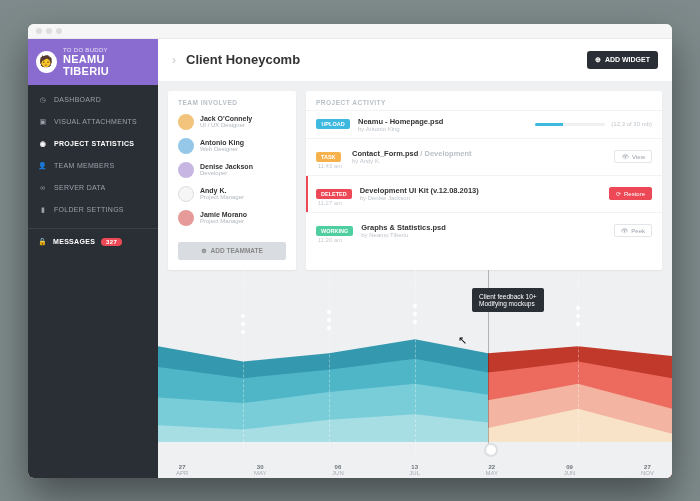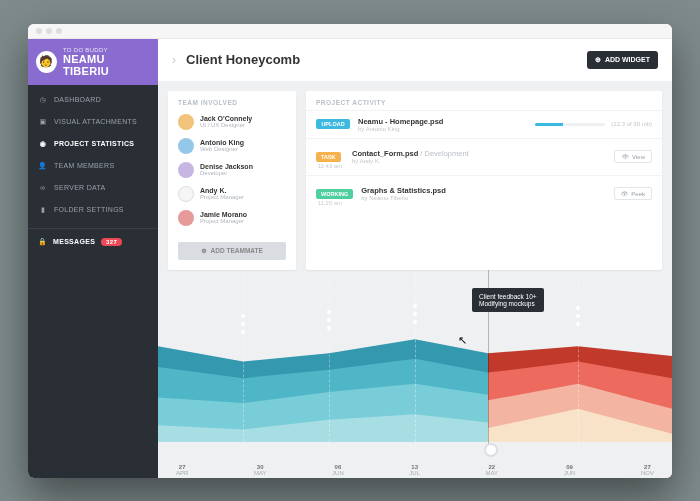--- a/index.html
+++ b/index.html
@@ -44,21 +44,21 @@
   .team .rl { font-size:6px; color:#b0b6bd;}
   .add-tm { margin:4px 10px 10px; background:#d9dde1; color:#888; border:none; width:calc(100% - 20px); font-size:6.5px; font-weight:700; padding:5px 0; border-radius:2px; display:flex; align-items:center; justify-content:center; gap:4px; cursor:pointer;}
   .activity { flex:1; min-width:0;}
   .activity ul { list-style:none;}
   .activity li { display:flex; align-items:center; gap:8px; padding:6px 10px; border-top:1px solid #f1f3f4; position:relative;}
   .activity li.sel { background:#fff; box-shadow:inset 2px 0 0 #ec4855;}
   .tag { font-size:5.5px; font-weight:700; color:#fff; border-radius:2px; padding:2px 5px; min-width:34px; text-align:center;}
   .t-upload{background:#3db8df}.t-task{background:#f6b24d}.t-deleted{background:#ec4855}.t-working{background:#4fcf9f}
   .tm { font-size:6px; color:#c6ccd2; width:28px; text-align:center;}
   .atitle { font-size:7.5px; color:#333; font-weight:600;}
-  .atitle .dim { color:#b8bfc7; font-weight:400;margin-top:8px;}
+  .atitle .dim { color:#b8bfc7; font-weight:700;margin-top:8px;}
   .aby { font-size:6px; color:#c0c5cb;}
   .right-slot { margin-left:auto; display:flex; align-items:center; gap:6px;}
   .mini-btn { font-size:6px; border:1px solid #e3e6e9; color:#9aa0aa; background:#fff; border-radius:2px; padding:2px 6px; cursor:pointer; display:flex; align-items:center; gap:3px;}
   .mini-btn.red { background:#ec4855; color:#fff; border-color:#ec4855;}
   .pbar { width:70px; height:3px; background:#eef0f2; border-radius:2px; overflow:hidden;}
   .pbar i { display:block; height:100%; background:#3db8df;}
   .psize { font-size:6px; color:#c0c5cb;}
   .chart { position:relative; flex:1; min-height:0;}
   .chart svg { position:absolute; inset:0; width:100%; height:100%;}
   .xaxis { position:absolute; bottom:2px; left:0; right:0; display:flex; justify-content:space-between; padding:0 18px; font-size:6px; color:#a7adb4;}
@@ -203,20 +203,33 @@
                   <div class="atitle"><span>Contact_Form.psd</span><span class="dim"> / Development</span></div>
                   <div class="aby">by Andy K.</div>
                 </div>
               <div class="right-slot">
                   <button class="mini-btn">
                     <span>👁</span>
                     <span>View</span>
                   </button>
                 </div>
             </li>
+            <li class="sel">
+              <div><span class="tag t-deleted">DELETED</span><div class="tm">11:27 am</div></div>
+              <div>
+                  <div class="atitle">Development UI Kit (v.12.08.2013)</div>
+                  <div class="aby">by Denise Jackson</div>
+                </div>
+              <div class="right-slot">
+                  <button class="mini-btn red">
+                    <span>⟳</span>
+                    <span>Restore</span>
+                  </button>
+                </div>
+            </li>
             <li>
               <div><span class="tag t-working">WORKING</span><div class="tm">11:20 am</div></div>
               <div>
                   <div class="atitle">Graphs &amp; Statistics.psd</div>
                   <div class="aby">by Neamu Tiberiu</div>
                 </div>
               <div class="right-slot">
                   <button class="mini-btn">
                     <span>👁</span>
                     <span>Peek</span>

